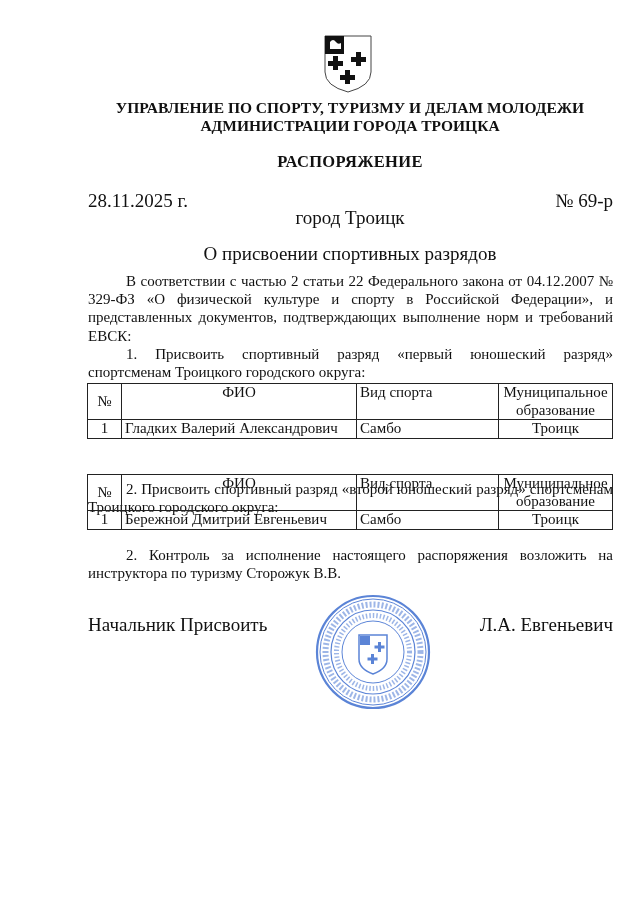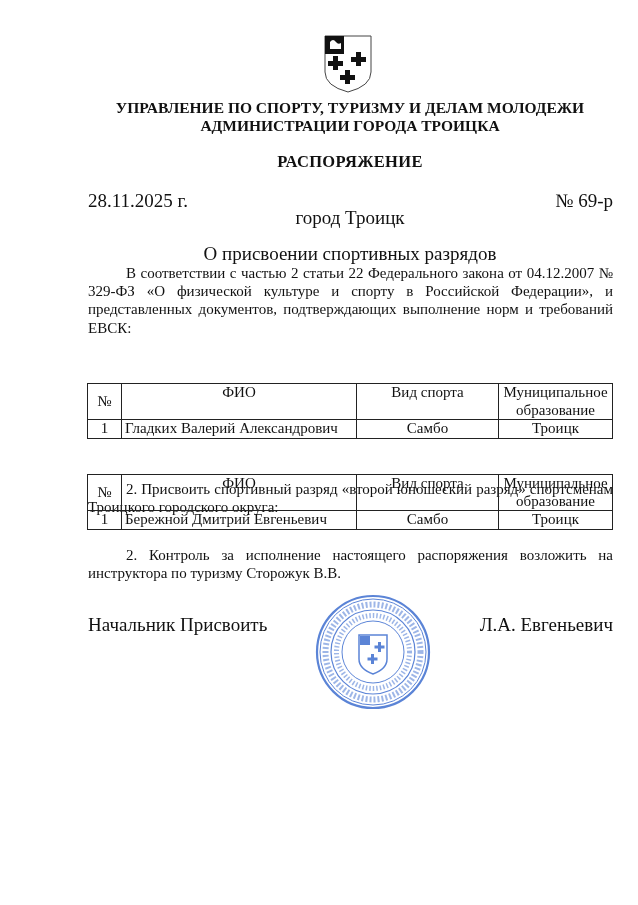--- a/index.html
+++ b/index.html
@@ -10,27 +10,27 @@
   .org { left: 0; width: 638px; text-align: center; font-weight: bold; font-size: 15.5px; line-height: 18px; }
   .org1 { top: 99px; left: 30px; width: 640px; }
   .org2 { top: 117px; left: 30px; width: 640px; }
   .title { top: 152px; left: 30px; width: 640px; text-align: center; font-weight: bold; font-size: 16.5px; letter-spacing: 0.3px; }
   .txt { font-size: 19px; line-height: 18px; }
   .date { left: 88px; top: 192px; }
   .num { right: 25px; top: 192px; }
   .city { top: 209px; left: 0; width: 700px; text-align: center; }
   .subject { top: 245px; left: 30px; width: 640px; text-align: center; }
   .para { left: 88px; width: 525px; text-align: justify; font-size: 15px; line-height: 18.2px; }
-  .p1 { top: 264px; }
+  .p1 { top: 272px; }
   .ind { display: block; text-indent: 38px; }
   table.list { position: absolute; left: 87px; width: 526px; border-collapse: collapse; font-size: 15px; }
   table.list td { border: 1px solid #222; padding: 0 3px; vertical-align: top; line-height: 17.5px; }
   .c1 { width: 27px; text-align: center; }
   .c2 { width: 228px; margin-left: 38px; }
-  .c3 { width: 135px; text-align: center; }
+  .c3 { width: 135px; text-align: left; }
   .c4 { text-align: center; font-family: Liberation Serif, serif; }
   .hdr td { height: 35px; }
   .hdr td.c1 { vertical-align: middle; }
   .t1 { top: 383px; }
   .t2 { top: 474px; }
   .p2 { top: 437px; margin-top: 43px; }
   .p3 { top: 546px; }
   .sig-role { left: 88px; top: 616px; }
   .sig-name { right: 25px; top: 616px; }
   .stamp { left: 314px; top: 593px; width: 118px; height: 118px; }
@@ -58,20 +58,21 @@
 <div class="abs org org2">АДМИНИСТРАЦИИ ГОРОДА ТРОИЦКА</div>
 <div class="abs title">РАСПОРЯЖЕНИЕ</div>
 
 <div class="abs txt date">28.11.2025 г.</div>
 <div class="abs txt num">№ 69-р</div>
 <div class="abs txt city">город Троицк</div>
 <div class="abs txt subject">О присвоении спортивных разрядов</div>
 
 <div class="abs para p1">
   <span class="ind">В соответствии с частью 2 статьи 22 Федерального закона от 04.12.2007 № 329-ФЗ «О физической культуре и спорту в Российской Федерации», и представленных документов, подтверждающих выполнение норм и требований ЕВСК:</span>
+  <span class="ind">1. Присвоить спортивный разряд «первый юношеский разряд» спортсменам Троицкого городского округа:</span>
 </div>
 
 <table class="list t1">
   <tbody>
       <tr class="hdr">
     <td class="c1">№</td>
     <td class="c2" style="text-align:center">ФИО</td>
     <td class="c3">Вид спорта</td>
     <td class="c4">Муниципальное образование</td>
   </tr>

